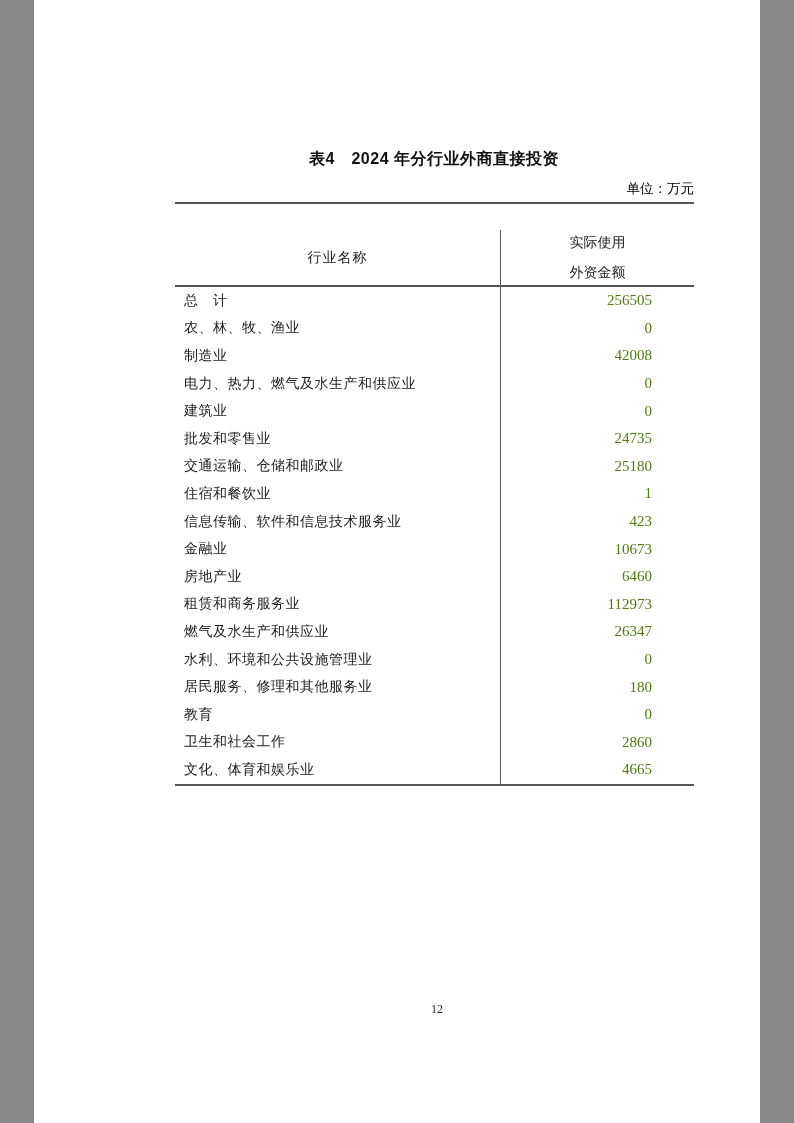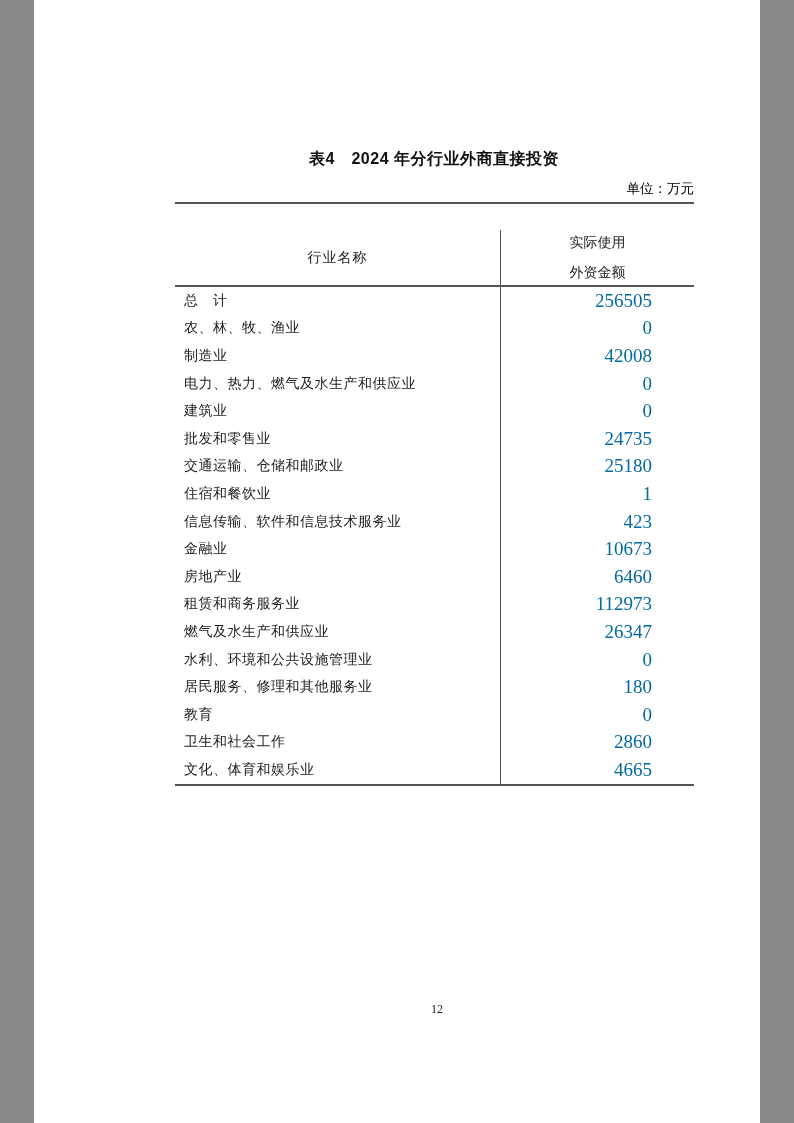--- a/index.html
+++ b/index.html
@@ -80,22 +80,22 @@
     letter-spacing: 0.5px;
     white-space: nowrap;
     color: #1c1c1c;
   }
   .body-row .col-value {
     height: 100%;
     display: flex;
     align-items: center;
     justify-content: flex-end;
     padding-right: 42px;
-    font-size: 19px;
-    color: #0369a1;
+    font-size: 15px;
+    color: #4d7c0f;
   }
   .page-number {
     position: absolute;
     top: 1002px;
     left: 0;
     width: 100%;
     text-align: center;
     font-size: 12px;
     color: #222;
     margin-left: 40px;

